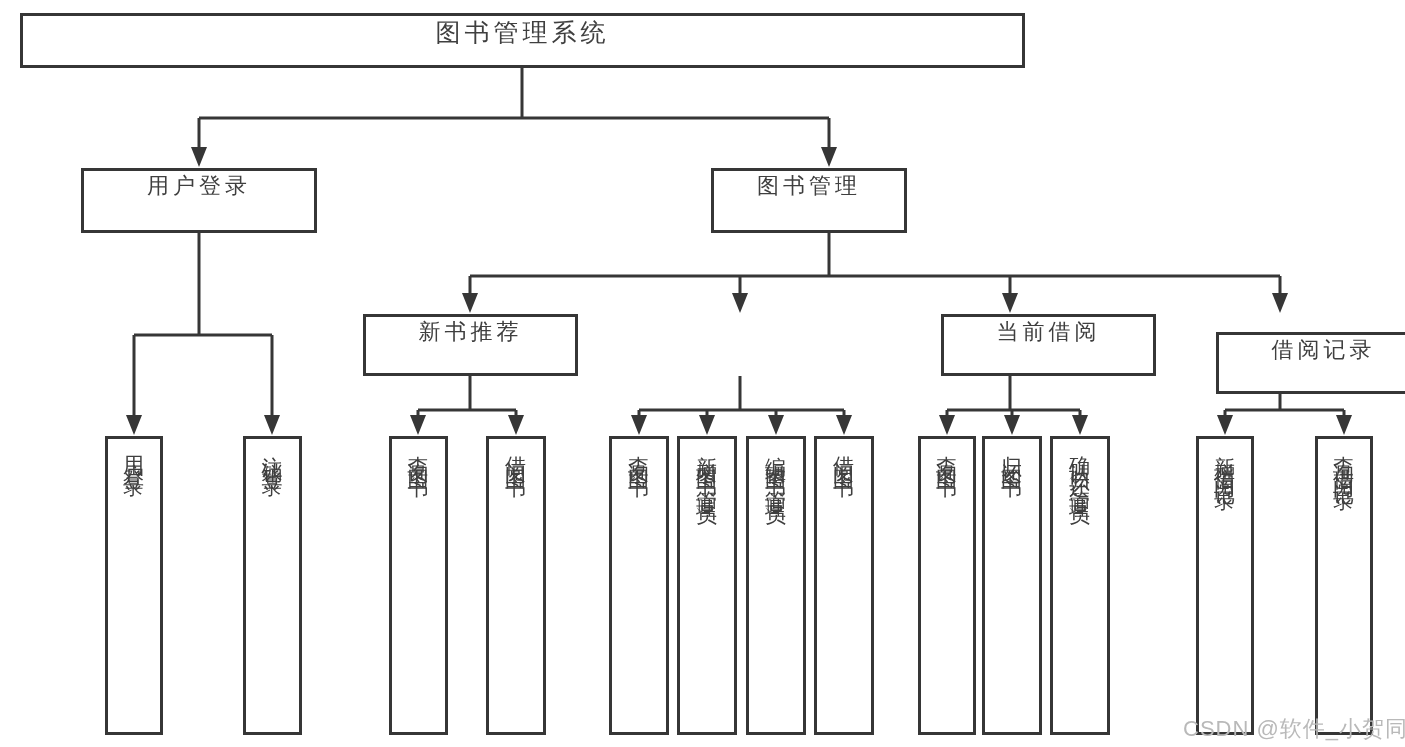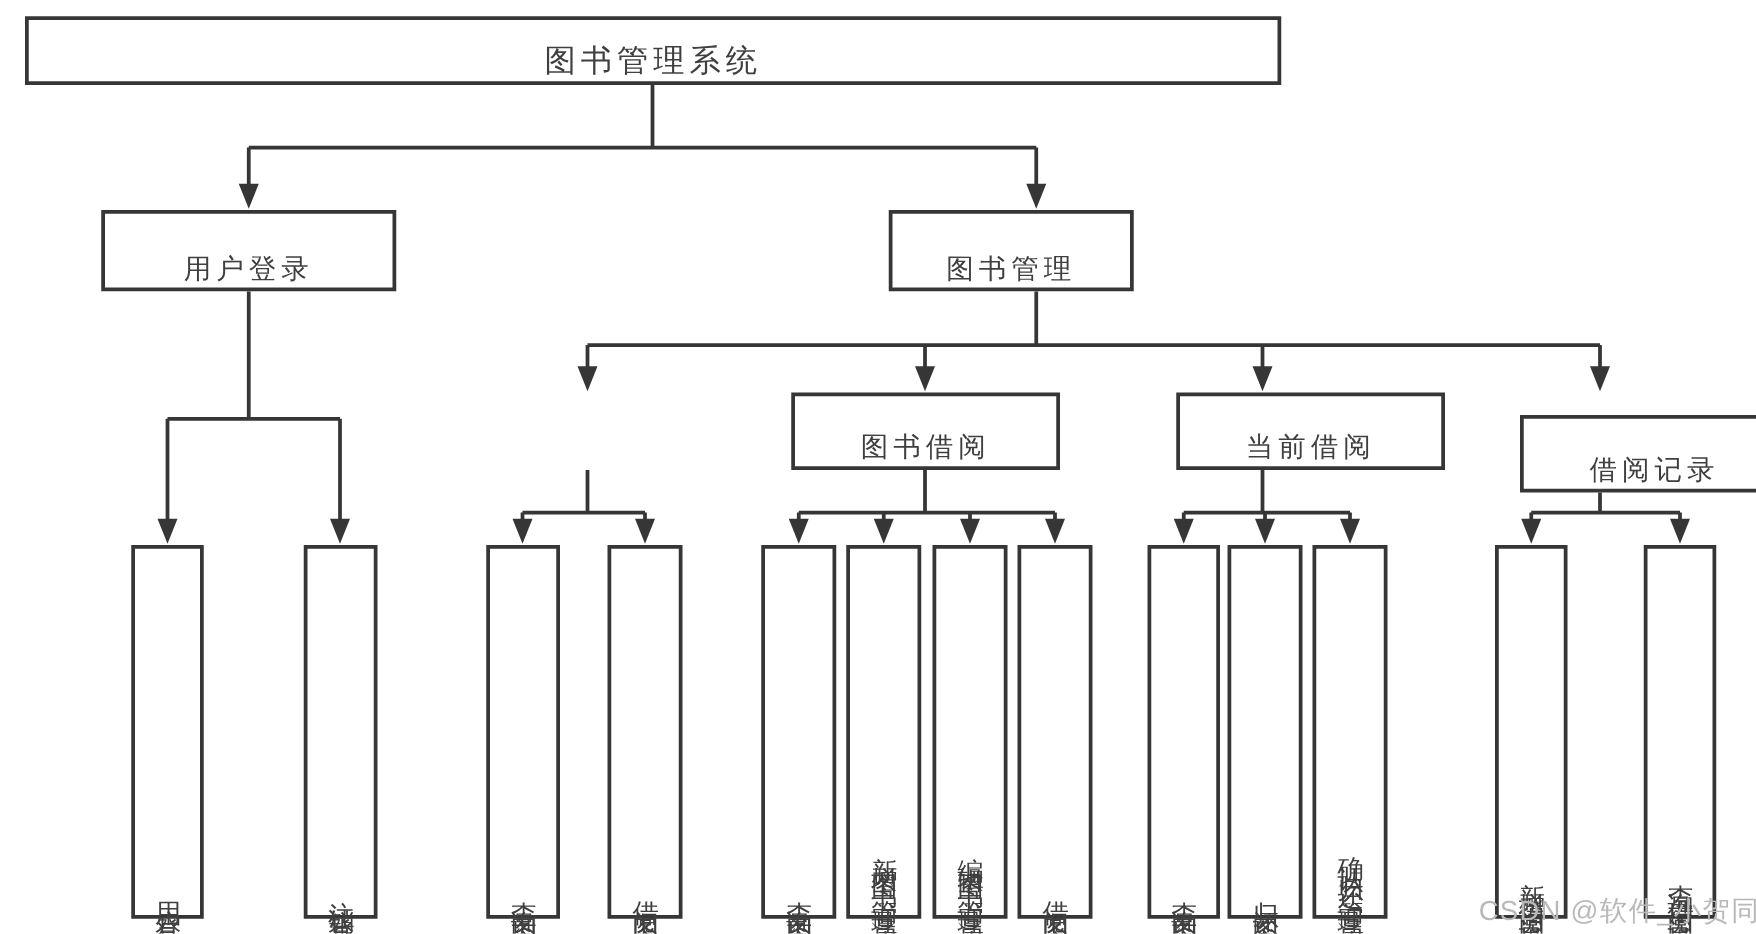--- a/index.html
+++ b/index.html
@@ -17,21 +17,21 @@
     left: 0; top: 0;
     width: 1405px; height: 747px;
     pointer-events: none;
   }
   .box {
     position: absolute;
     box-sizing: border-box;
     border: 3px solid #363636;
     background: #ffffff;
     display: flex;
-    align-items: flex-end;
+    align-items: flex-start;
     justify-content: center;
     text-align: center;
   }
   .root-box .label {
     font-size: 25px;
     letter-spacing: 4px;
     white-space: nowrap;
   }
   .h-box .label {
     font-size: 22px;
@@ -99,22 +99,22 @@
     <span class="label">图书管理系统</span>
   </div>
 
   <div class="box h-box" style="left:81px; top:168px; width:236px; height:65px;">
     <span class="label">用户登录</span>
   </div>
   <div class="box h-box" style="left:711px; top:168px; width:196px; height:65px;">
     <span class="label">图书管理</span>
   </div>
 
-  <div class="box h-box" style="left:633px; top:314px; width:215px; height:62px;">
-    <span class="label">图书借阅</span>
+  <div class="box h-box" style="left:363px; top:314px; width:215px; height:62px;">
+    <span class="label">新书推荐</span>
   </div>
   <div class="box h-box" style="left:903px; top:314px; width:215px; height:62px;margin-left:38px;">
     <span class="label">当前借阅</span>
   </div>
   <div class="box h-box" style="left:1172px; top:332px; width:215px; height:62px;margin-left:44px;">
     <span class="label">借阅记录</span>
   </div>
 
   <div class="box leaf" style="left:105px; width:58px;">
     <span class="v-label">用户登录</span>

